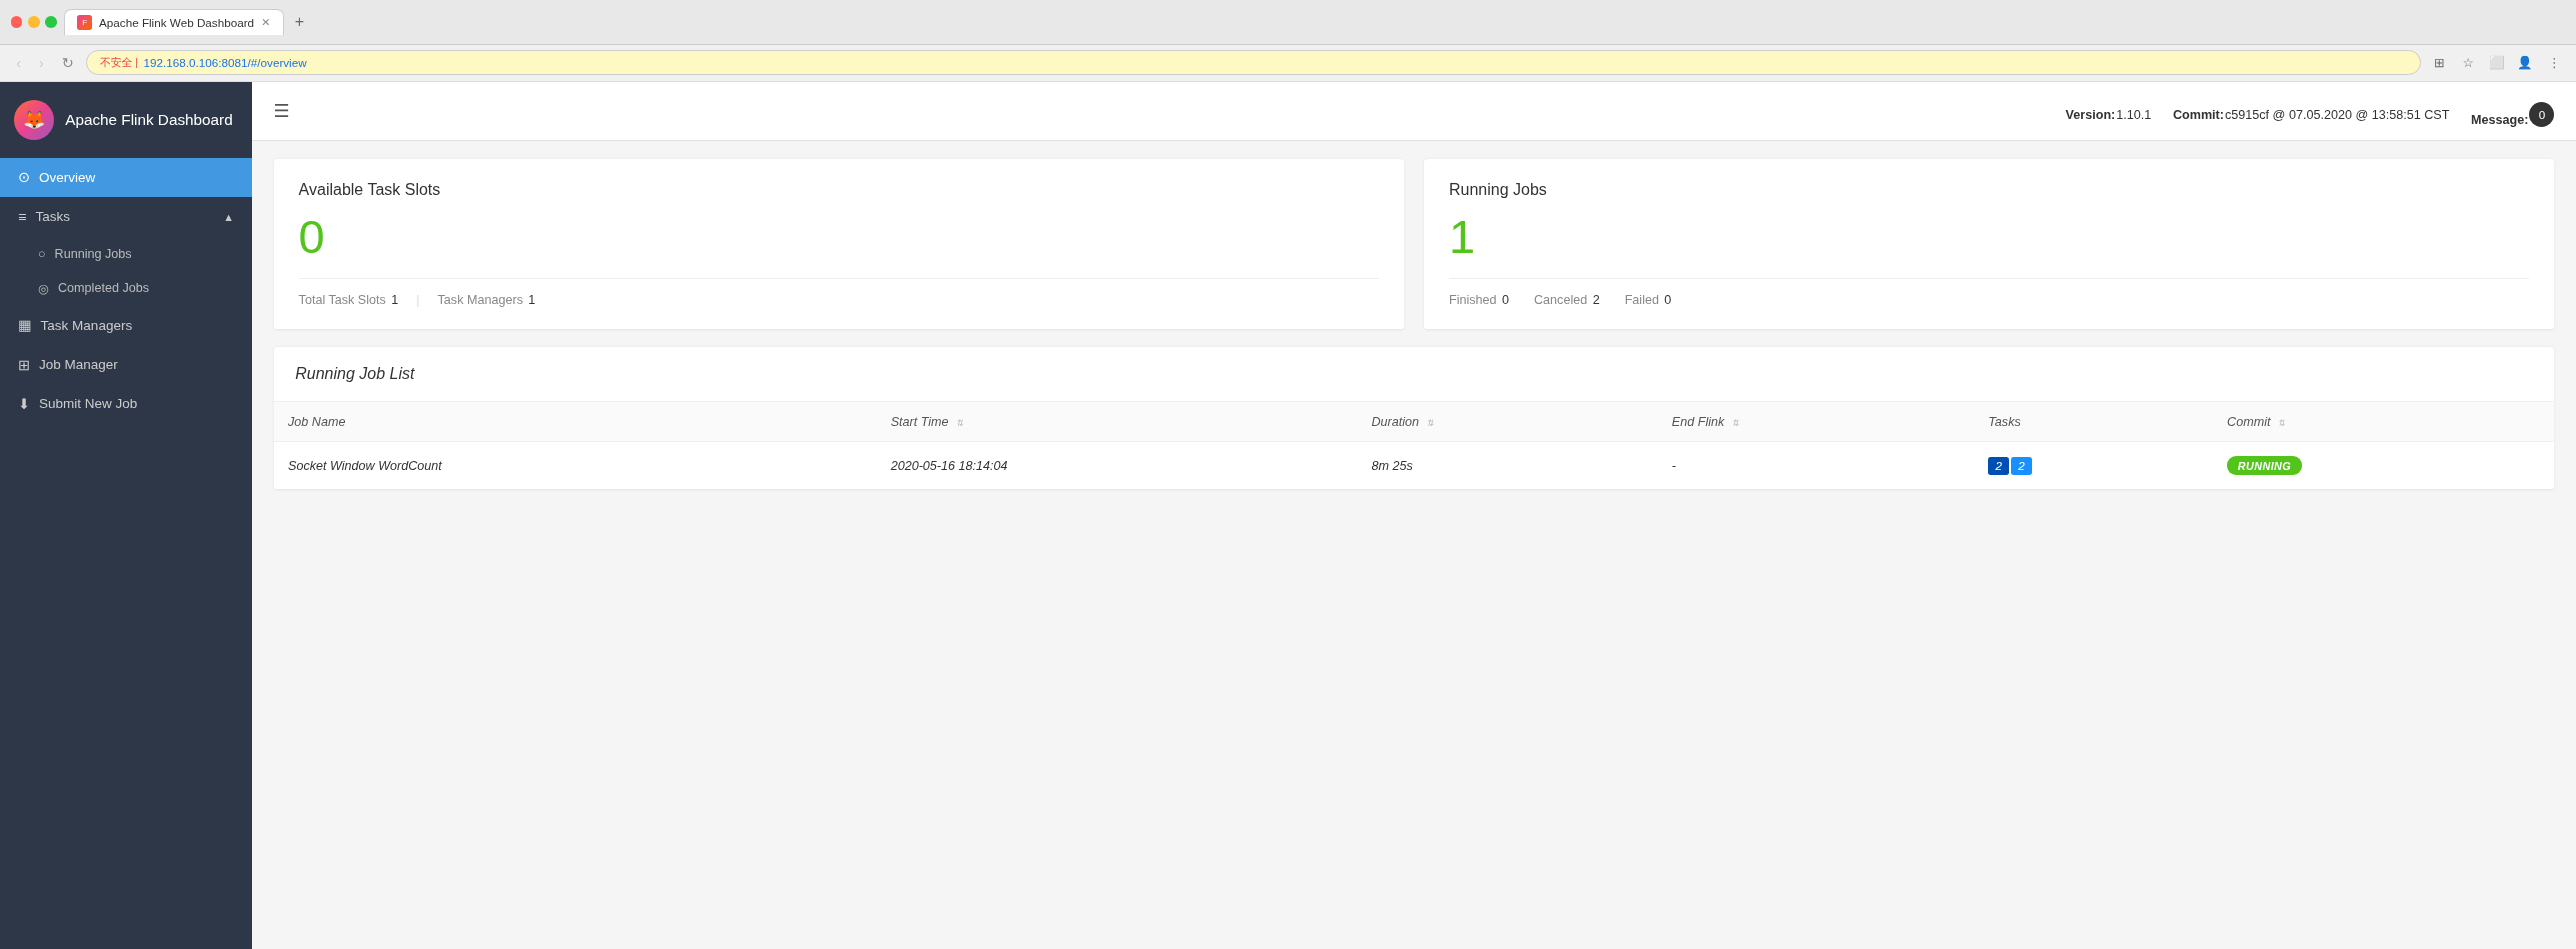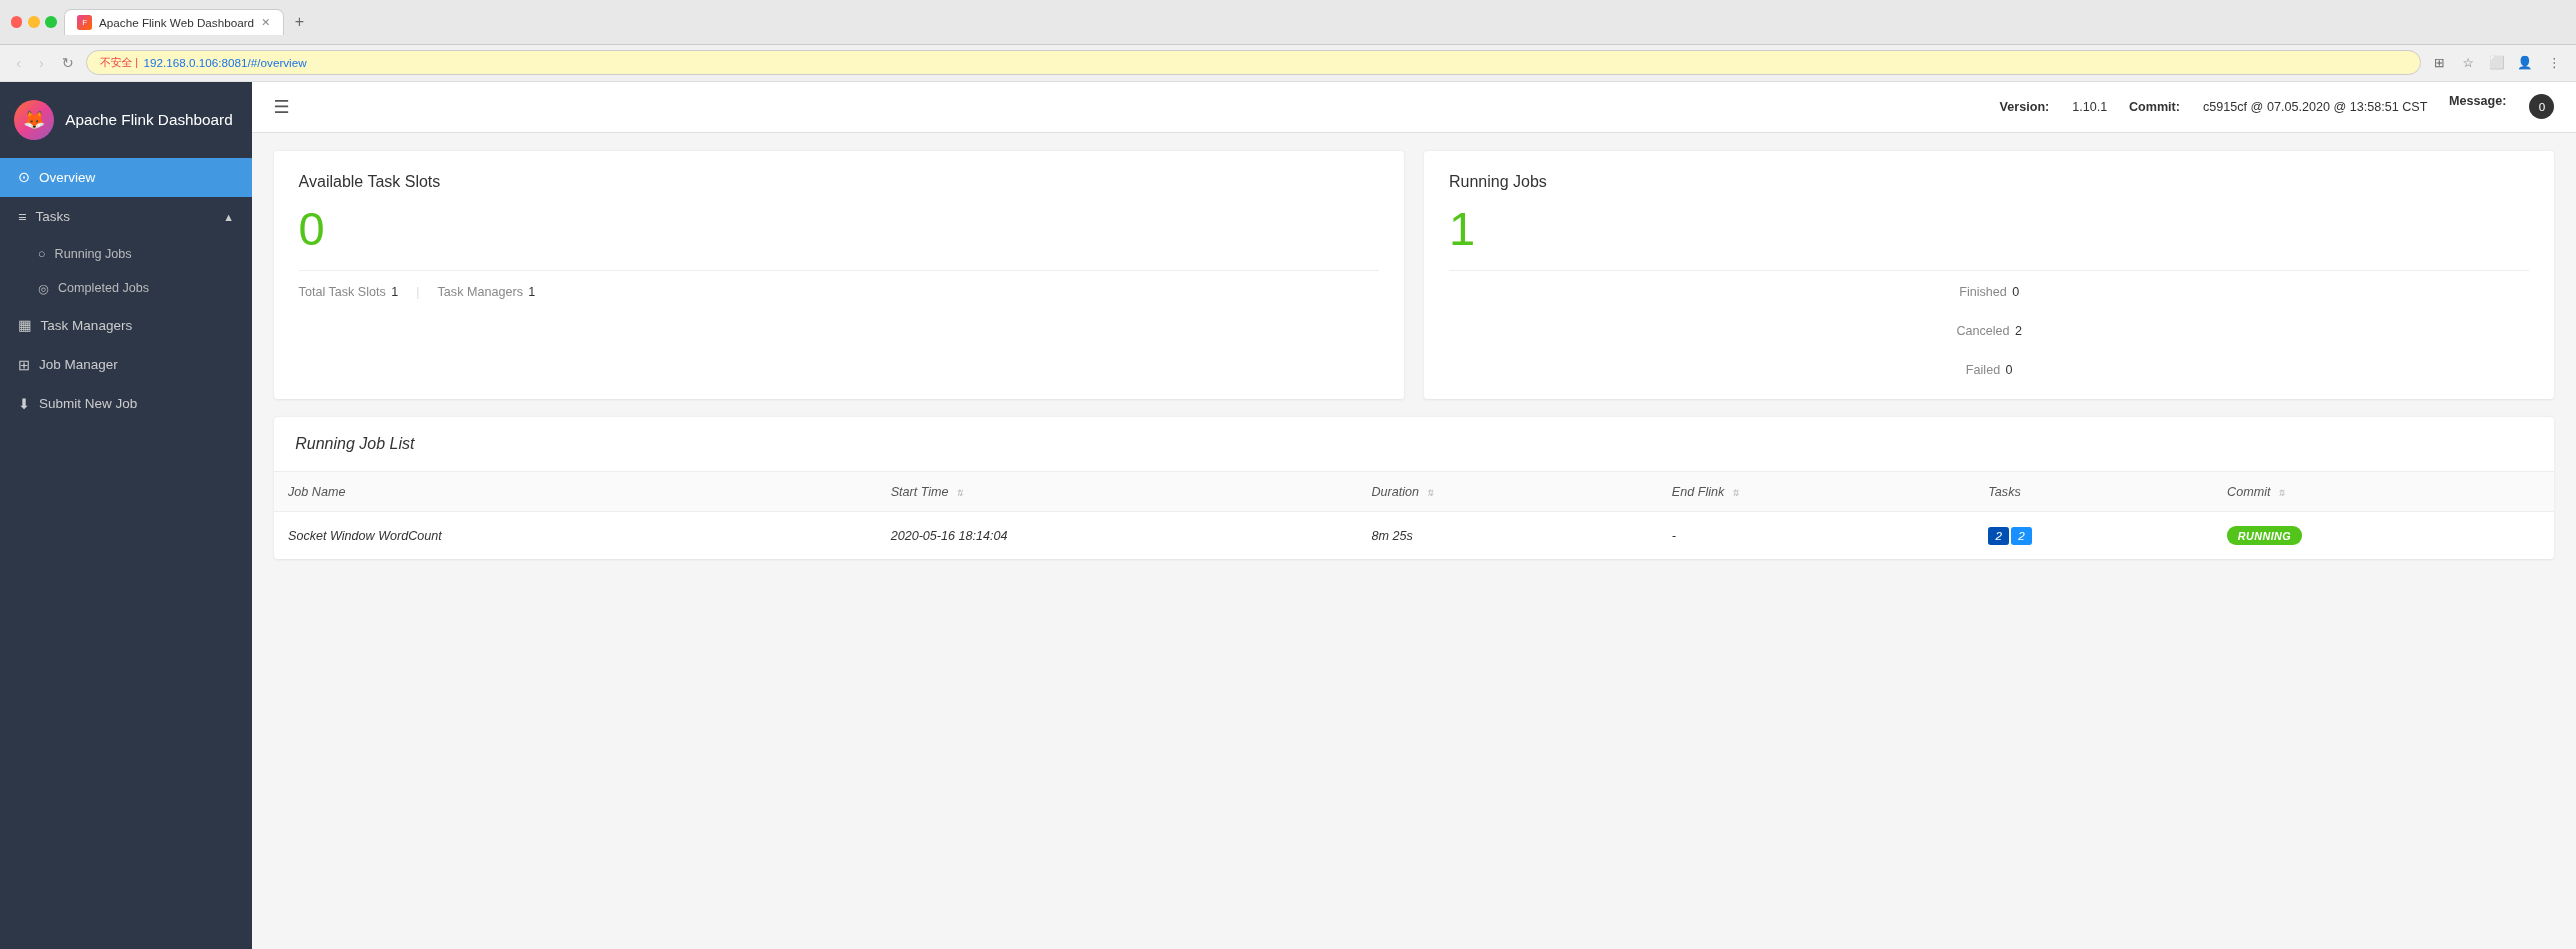--- a/index.html
+++ b/index.html
@@ -44,38 +44,38 @@
     .menu-sub-item { display: flex; align-items: center; gap: 9px; padding: 10px 18px 10px 38px; cursor: pointer; font-size: 12.6px; color: #bbb; }
 
     
     .main-content { flex: 1; overflow-y: auto; background: #f5f5f5; }
 
     
     .top-bar { background: white; padding: 12.6px 21.6px; display: flex; align-items: center; justify-content: space-between; border-bottom: 0.9px solid #e0e0e0; }
     .top-bar-left { display: flex; align-items: center; gap: 10.8px; }
     .hamburger { font-size: 18px; color: #555; cursor: pointer; }
     .top-bar-right { display: flex; align-items: center; gap: 21.6px; font-size: 12.6px; color: #333; }
-    .top-bar-item { display: flex; align-items: flex-start; gap: 23px; }
+    .top-bar-item { display: flex; align-items: flex-end; gap: 1px; margin-top: 8px; }
     .top-bar-label { font-weight: 600; }
     .message-badge { width: 25px; height: 25px; border-radius: 50%; background: #333; color: white; display: flex; align-items: center; justify-content: center; font-size: 11.7px; }
 
     
     .content-area { padding: 18px 21.6px; }
 
     
-    .stats-row { display: flex; gap: 20px; margin-bottom: 18px; }
+    .stats-row { display: flex; gap: 20px; margin-bottom: 18px; align-items: flex-end; }
     .stats-card { background: white; border-radius: 3.6px; padding: 21.6px 25px; flex: 1; box-shadow: 0 0.9px 2.7px rgba(0,0,0,0.08); }
     .stats-card-title { font-size: 16px; font-weight: 500; color: #333; margin-bottom: 14.4px; }
     .stats-card-value { font-size: 47px; font-weight: 300; color: #52c41a; line-height: 1; margin-bottom: 18px; }
     .stats-card-divider { border: none; border-top: 0.9px solid #eee; margin: 14.4px 0; }
     .stats-card-meta { display: flex; align-items: center; gap: 18px; font-size: 12.6px; color: #555; }
     .stats-meta-item { display: flex; align-items: center; gap: 5.4px; }
     .stats-meta-label { color: #888; }
     .stats-meta-value { font-weight: 500; color: #333; }
-    .stats-card-sub { display: flex; align-items: center; gap: 25px; font-size: 12.6px; color: #555; flex-direction: column; }
+    .stats-card-sub { display: flex; align-items: center; gap: 25px; font-size: 12.6px; color: #555; }
     .stats-sub-item { display: flex; align-items: center; gap: 5.4px; }
     .sub-label { color: #888; }
     .sub-value { font-weight: 500; color: #333; }
 
     
     .section { background: white; border-radius: 3.6px; padding: 0; box-shadow: 0 0.9px 2.7px rgba(0,0,0,0.08); font-style: italic; }
     .section-header { padding: 18px 21.6px; border-bottom: 0.9px solid #eee; font-size: 16px; font-weight: 500; color: #333; }
     .job-table { width: 100%; border-collapse: collapse; }
     .job-table th { padding: 12.6px 14.4px; text-align: left; font-size: 12.6px; font-weight: 500; color: #555; border-bottom: 1.8px solid #eee; background: #fafafa; }
     .job-table th .sort-icon { color: #bbb; font-size: 9px; margin-left: 3.6px; }

